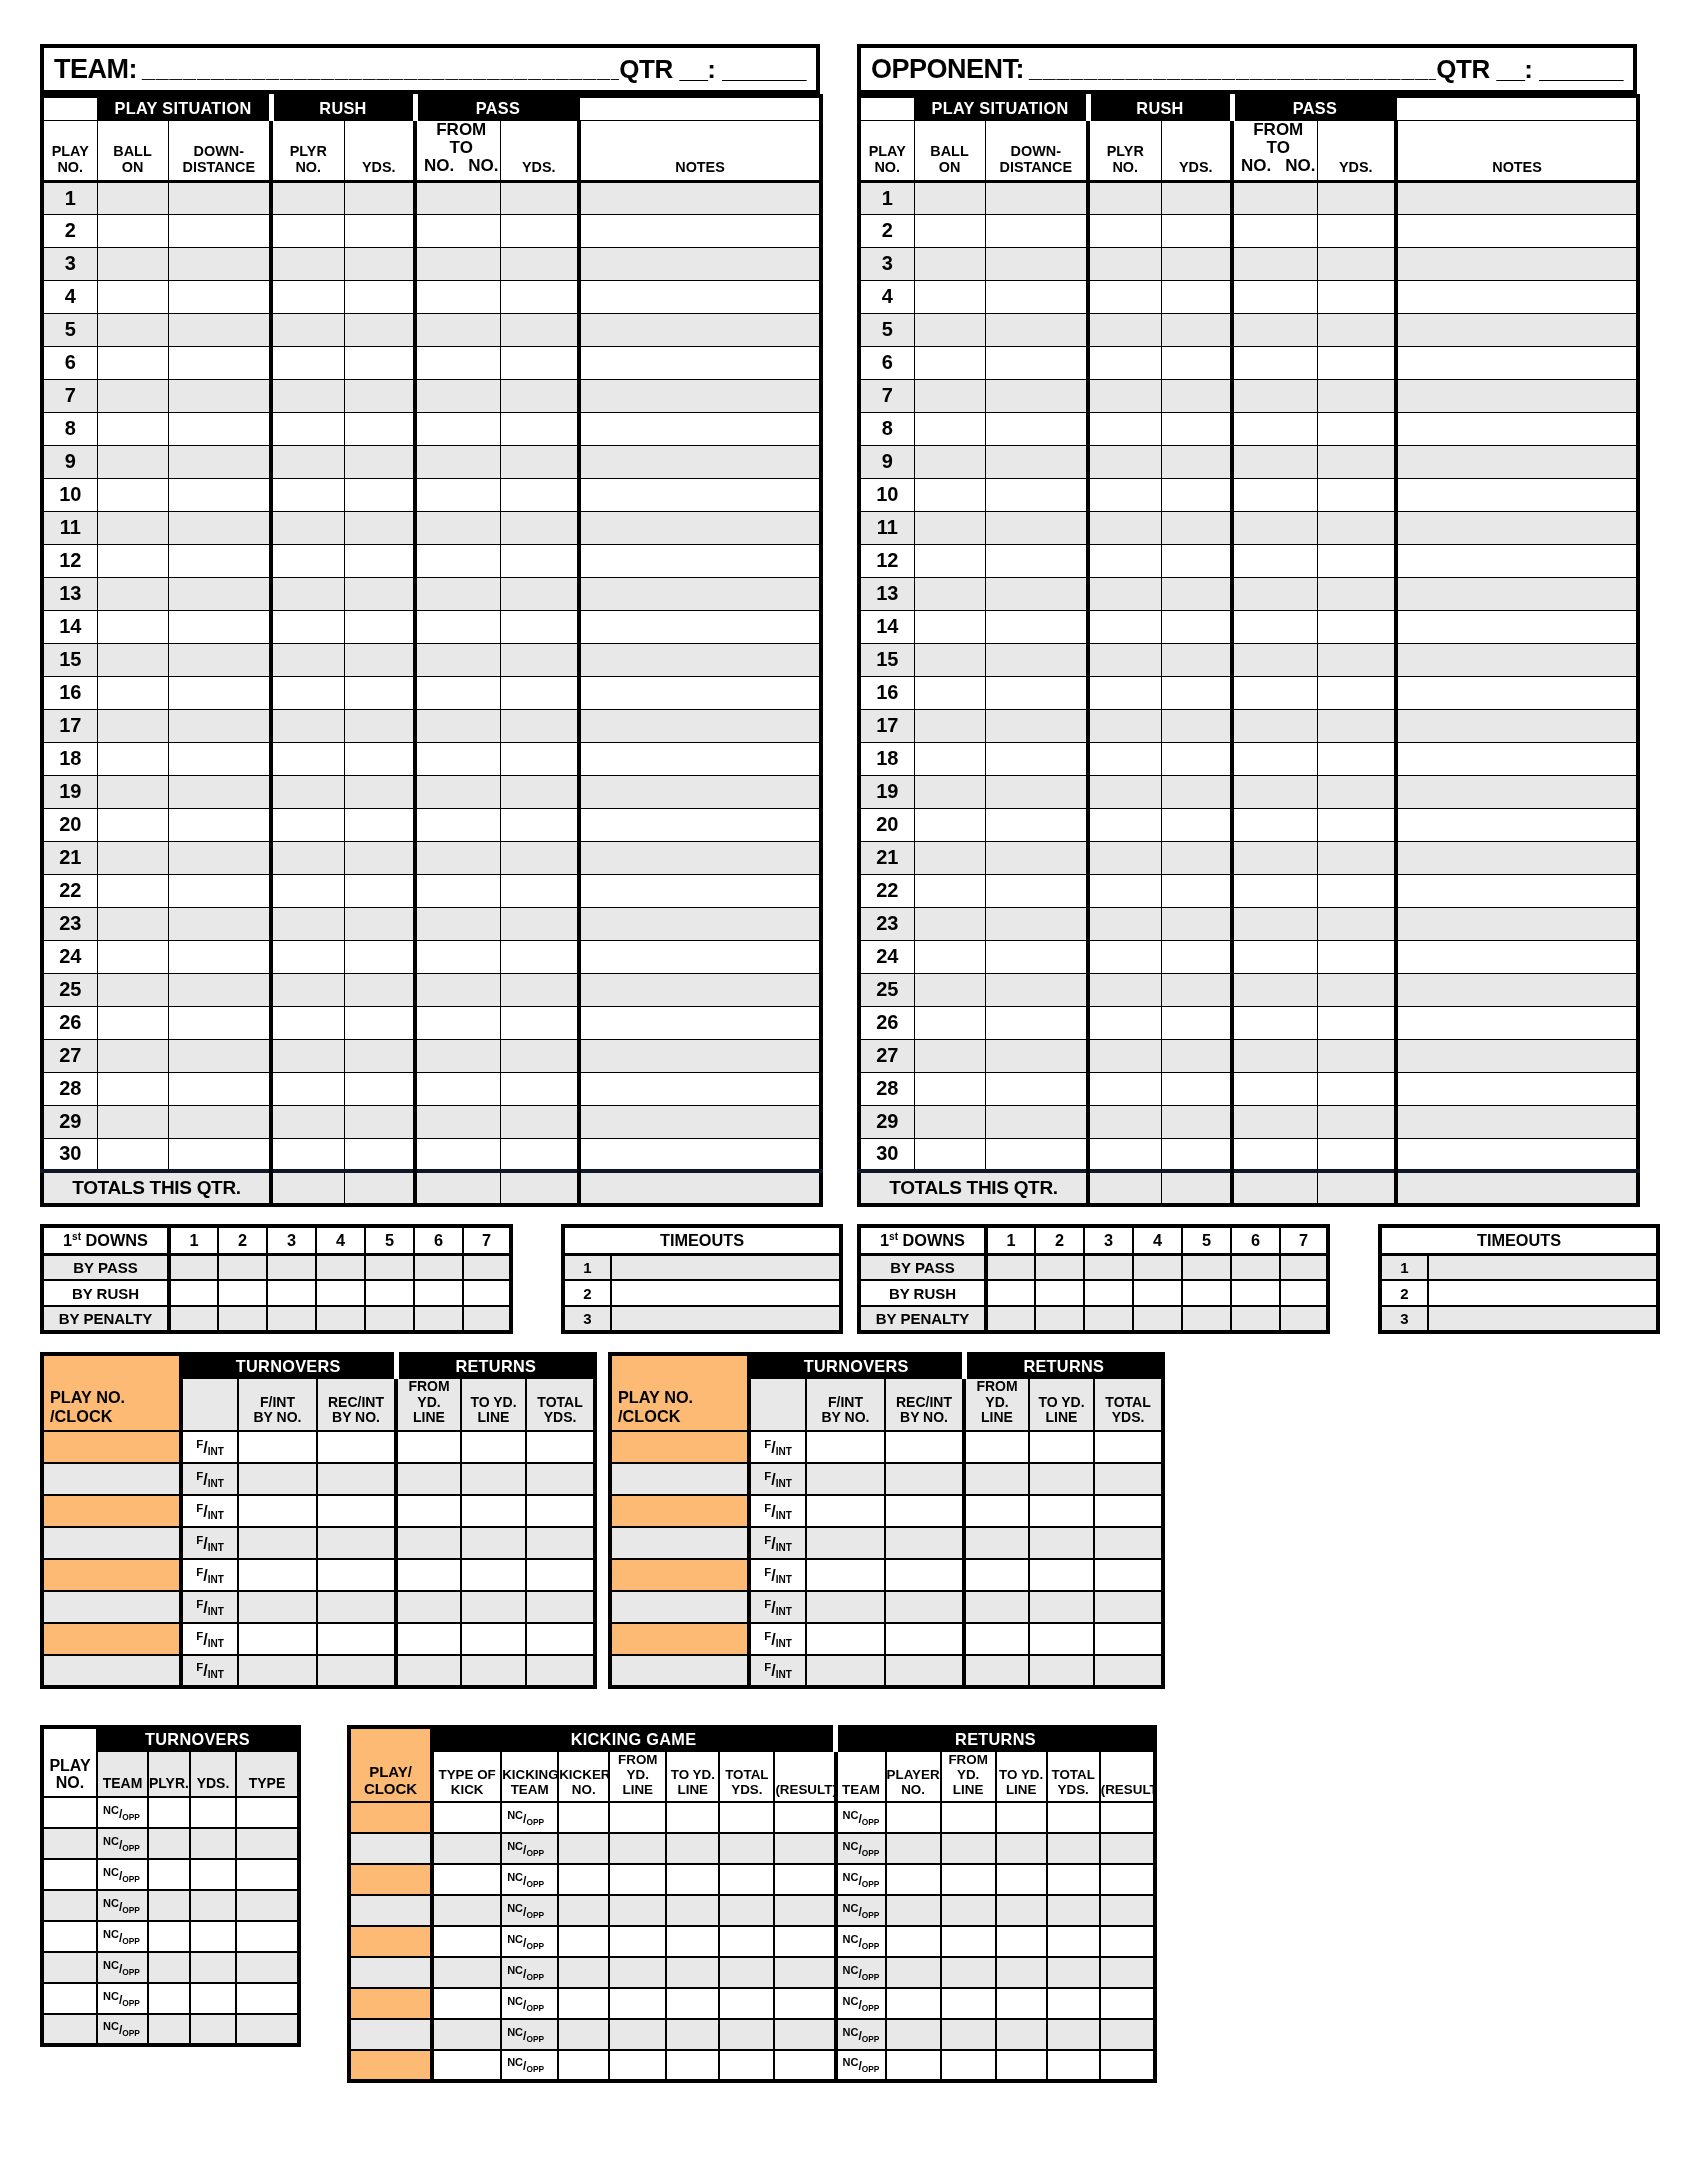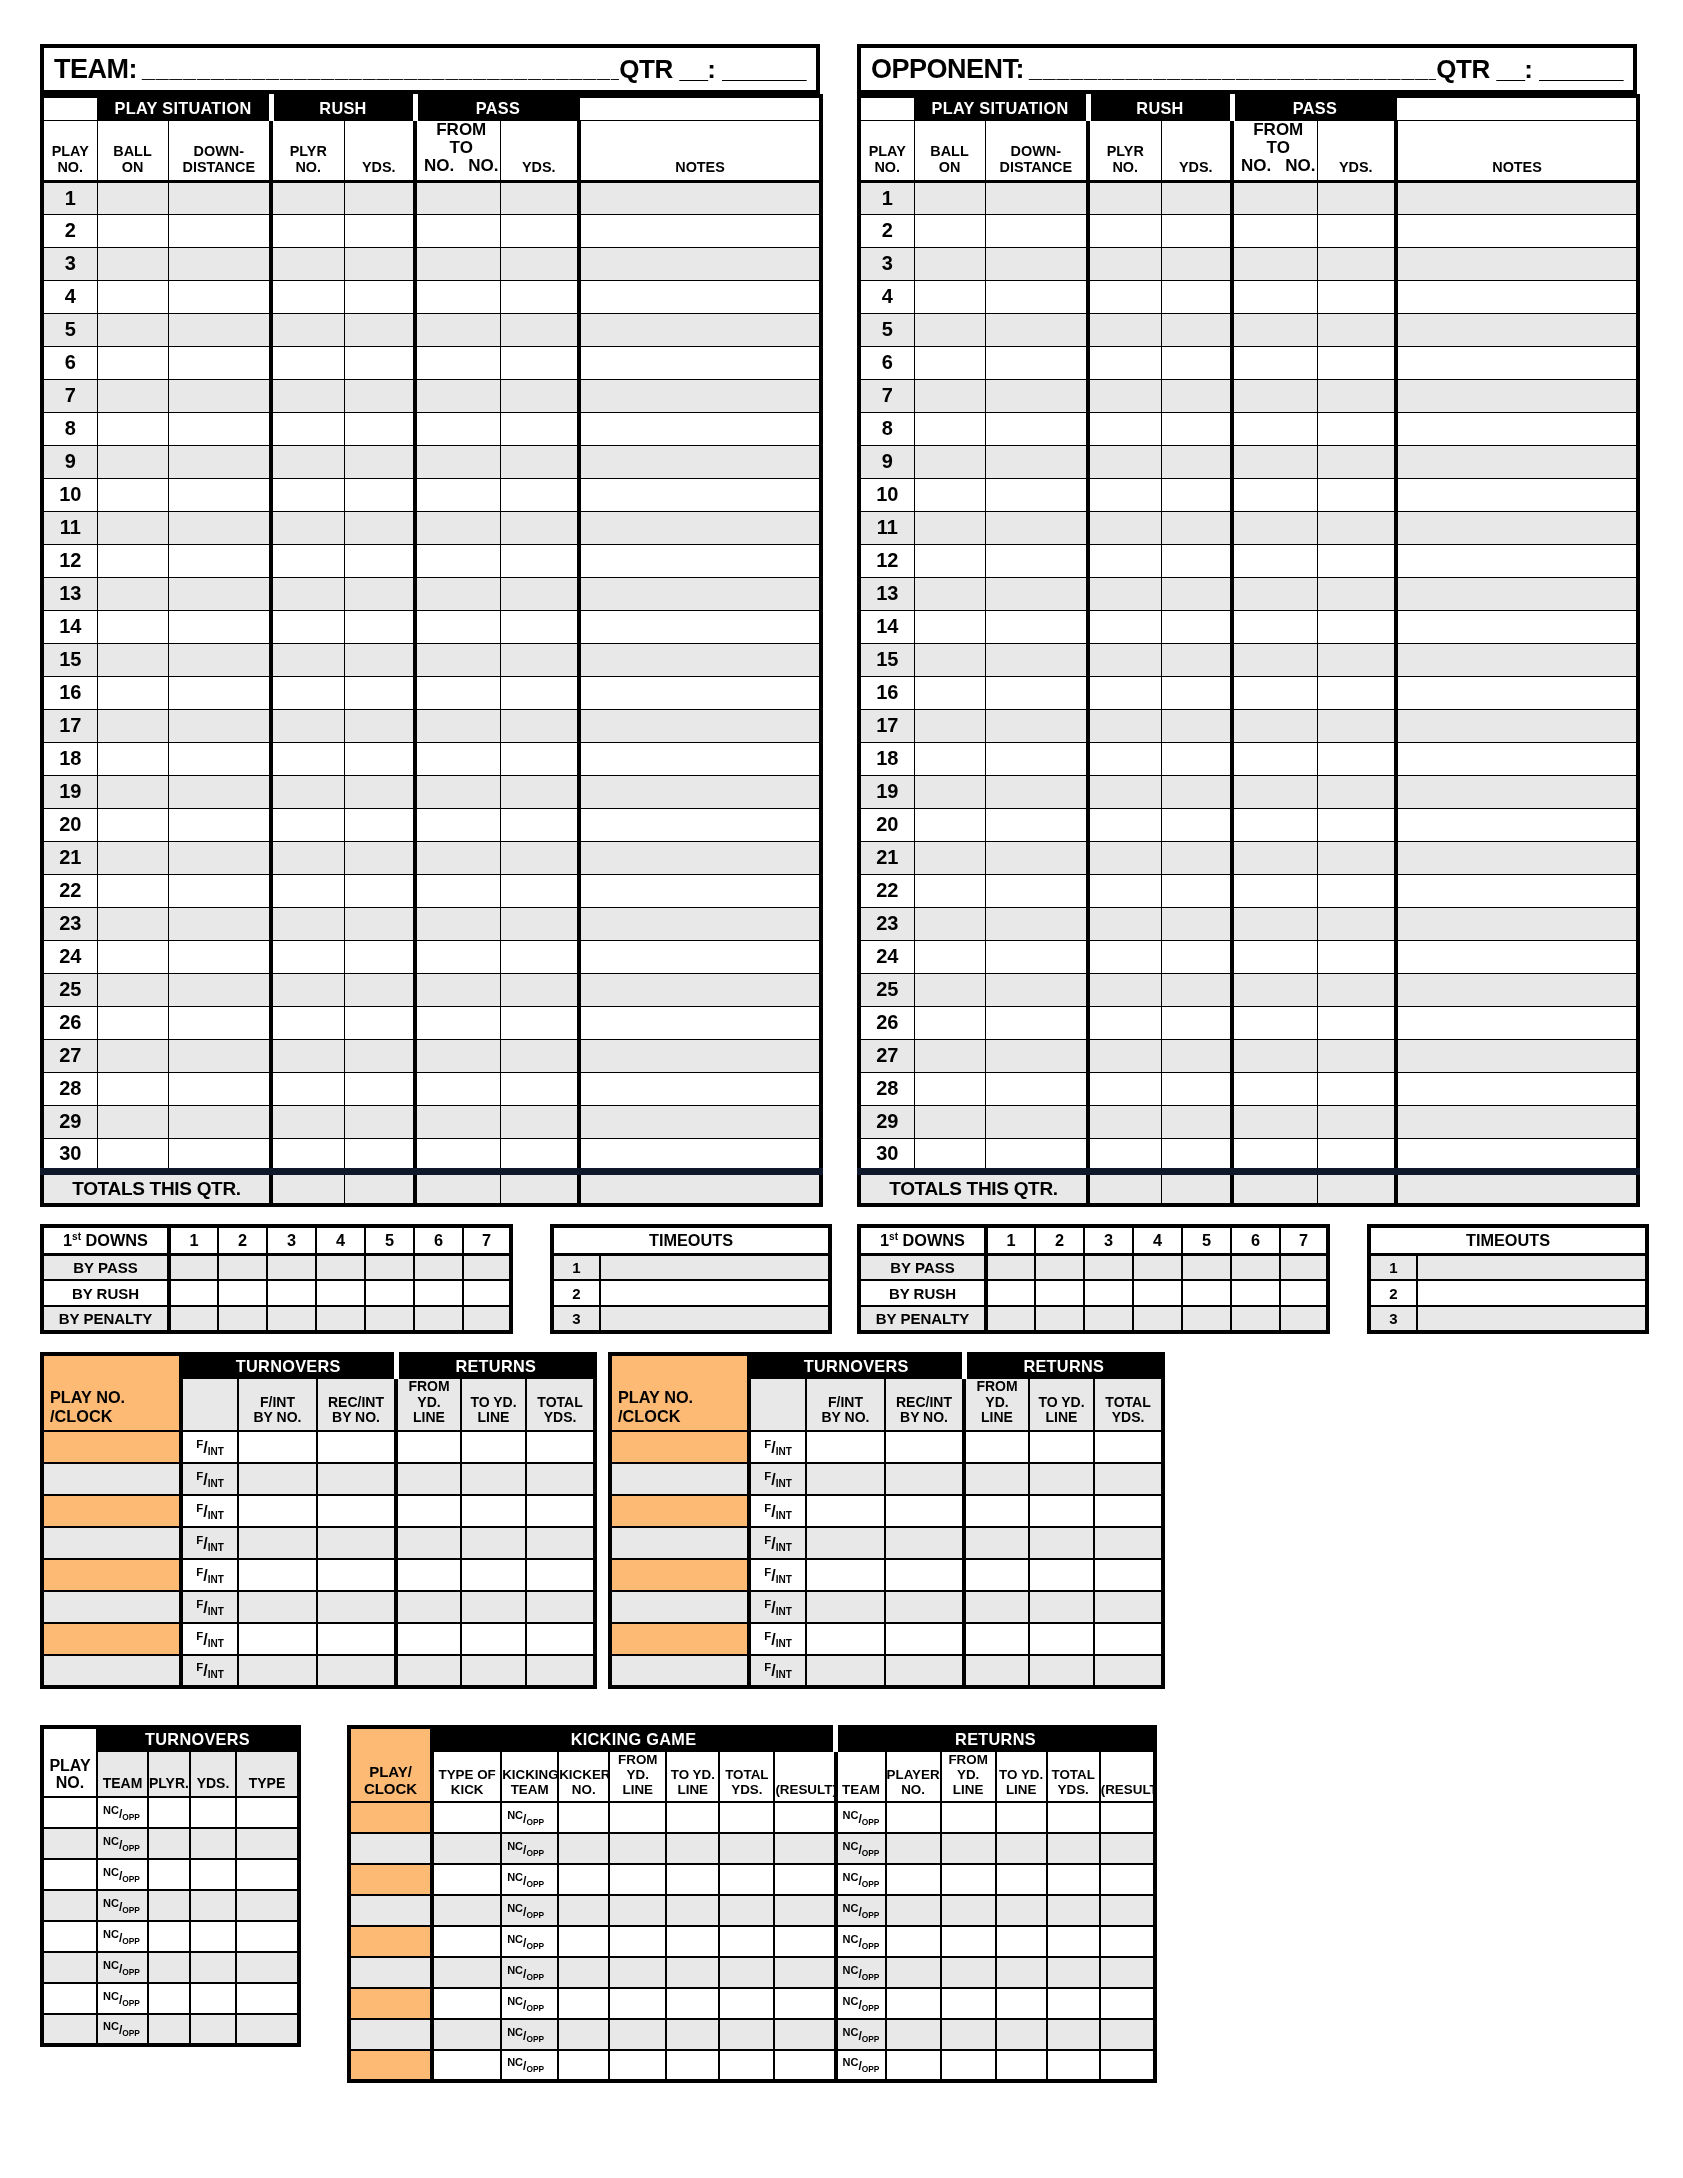--- a/index.html
+++ b/index.html
@@ -25,25 +25,25 @@
 .corner{background:#fff}
 
 
 .play-table{border:4px solid #000}
 .play-table thead th.sub{height:46px;vertical-align:bottom;font-size:14.4px;line-height:1.08;
   padding-bottom:4px;text-align:center;background:#fff;border-bottom:3px solid #000}
 .play-table thead th.fromto{font-size:17px;text-align:center;padding-left:6px}
 .play-table tbody td{height:33px}
 .play-table tbody td.num{font-size:20px;text-align:center}
 .play-table tbody tr:nth-child(odd) td{background:#e8e8e8}
-.play-table tfoot td{border-top:7px solid #0f172a;background:#e8e8e8;height:34px}
+.play-table tfoot td{border-top:4px solid #0f172a;background:#e8e8e8;height:34px}
 .play-table tfoot td.tlabel{font-size:19px;text-align:center;letter-spacing:-0.3px}
 
 
-.mid-group{display:flex;gap:37px}
+.mid-group{display:flex;gap:48px}
 .downs-table,.to-table{border:4px solid #000}
 .downs-table th,.downs-table td,.to-table th,.to-table td{border:2px solid #000;height:26px;
   font-size:15px;text-align:center}
 .downs-table thead th,.to-table thead th{height:28px;border-bottom:3px solid #000;background:#fff;font-size:16.3px}
 .downs-table tbody tr:nth-child(odd) th,.downs-table tbody tr:nth-child(odd) td{background:#e8e8e8}
 .to-table tbody tr:nth-child(odd) td{background:#e8e8e8}
 .sup-s{font-size:62%;vertical-align:super}
 
 
 .turn-table,.pen-table,.kick-table{border:4px solid #000}

